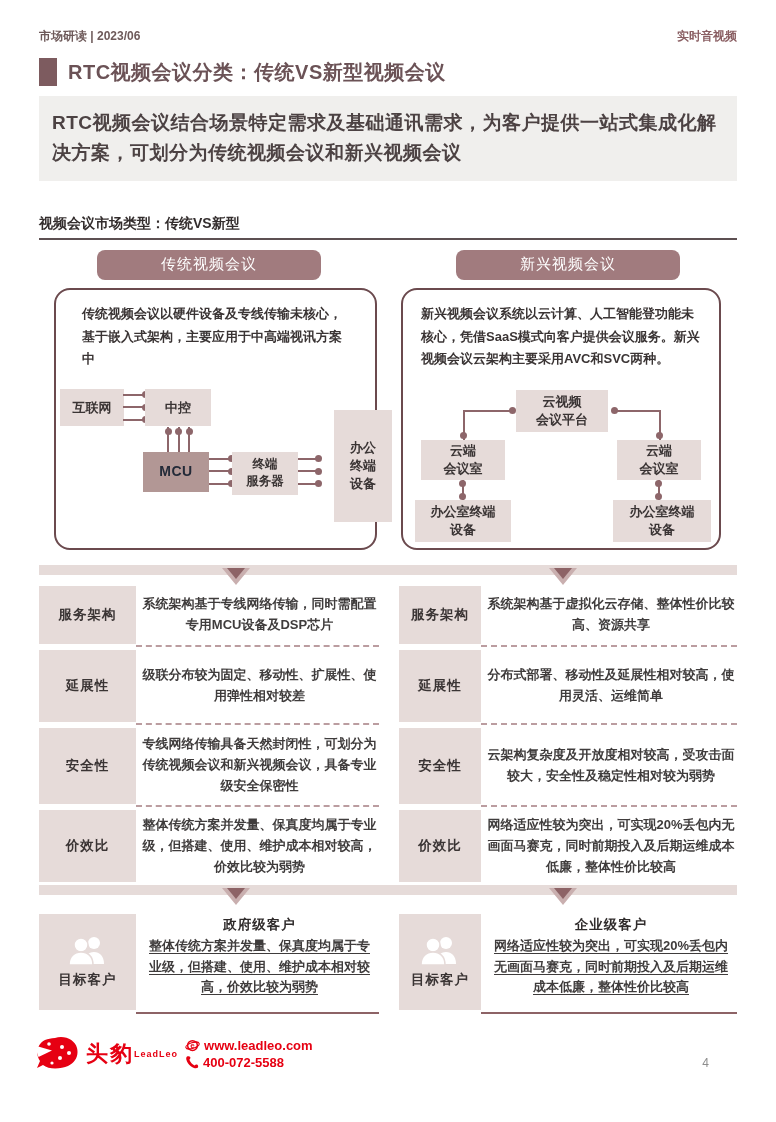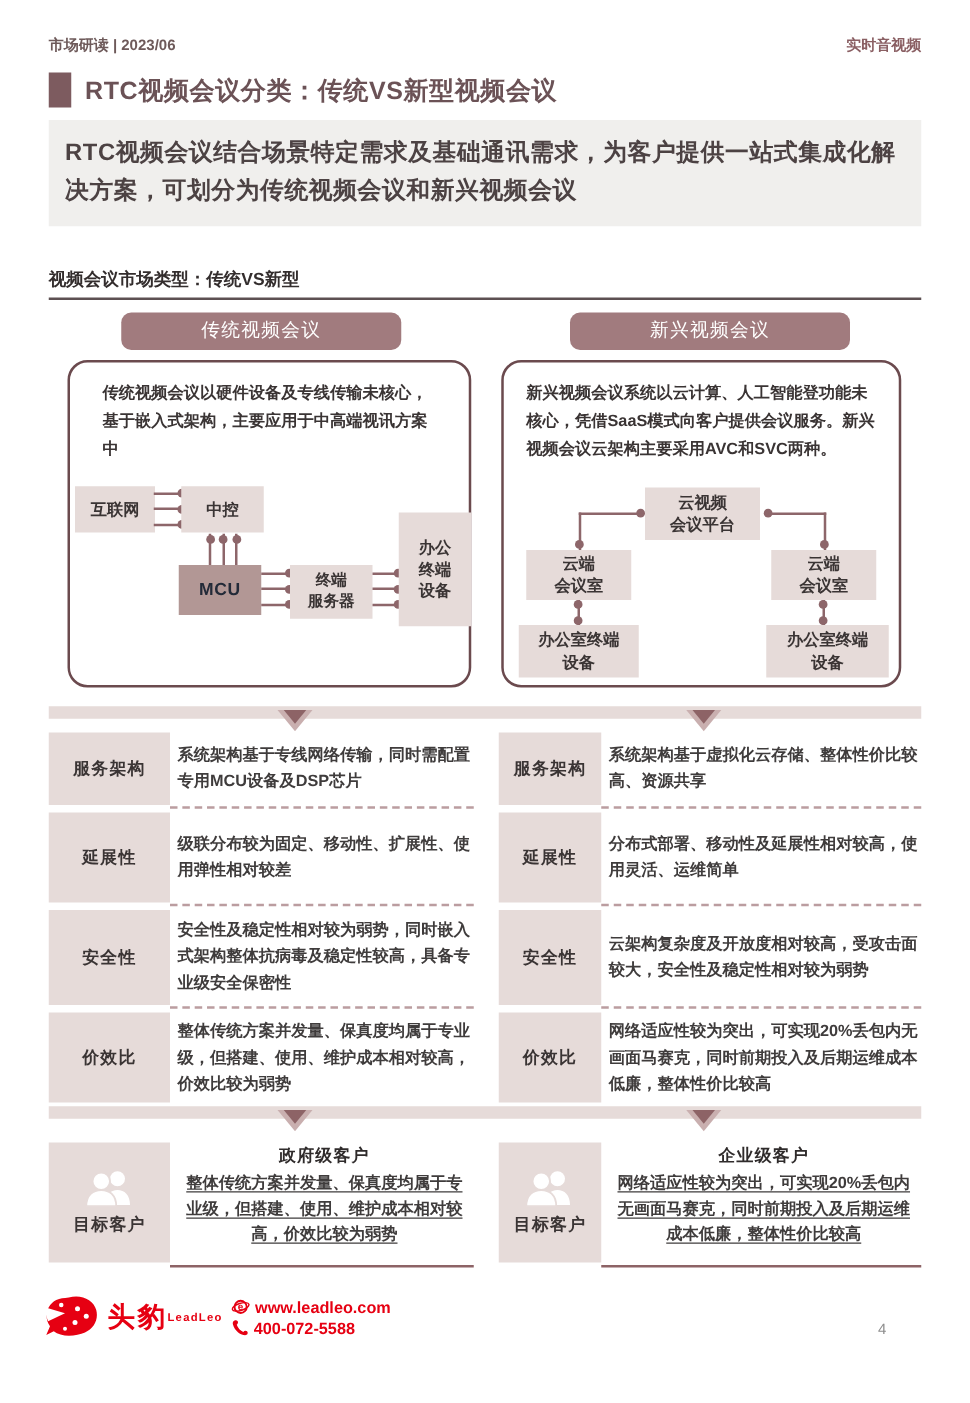--- a/index.html
+++ b/index.html
@@ -59,21 +59,21 @@
   .tri-1 { left:183px; } .tri-2 { left:510px; }
 
   
   .rows-grid { display:flex; gap:20px; margin-top:8px; }
   .row { display:flex; }
   .rh1 { height:64px; } .rh2 { height:78px; } .rh3 { height:82px; } .rh4 { height:78px; }
   .row-label-wrap { padding:3px 0; }
   .col-l .row-label-wrap { width:97px; } .col-r .row-label-wrap { width:82px; }
   .row-label { height:100%; background:#e6dbd9; display:flex; align-items:center; justify-content:center;
                font-size:13.5px; font-weight:bold; color:#3a3434; letter-spacing:1px; }
-  .row-text { flex:1; display:flex; align-items:center; justify-content:center; 
+  .row-text { flex:1; display:flex; align-items:center; justify-content:center; text-align:center;
               font-size:13px; color:#3f3c3c; line-height:1.62; padding:4px 2px 4px 6px;
               border-bottom:2px dashed #bb9da0; font-weight:bold; }
   .row:last-child .row-text { border-bottom:none; }
 
   
   .target-grid { display:flex; gap:20px; margin-top:15px; }
   .t-label-wrap { padding:4px 0; }
   .col-l .t-label-wrap { width:97px; } .col-r .t-label-wrap { width:82px; }
   .t-label { height:100%; background:#e6dbd9; display:flex; flex-direction:column; align-items:center;
              justify-content:center; gap:6px; color:#3a3434; font-weight:bold; font-size:13.5px; letter-spacing:1px; }
@@ -137,21 +137,21 @@
             <div class="hline"></div>
             <div class="hline"></div>
         </div>
         <div class="dbox" style="left:176px; top:162px; width:66px; height:43px; font-size:12.5px;">终端
 服务器</div>
         <div class="hlines" style="left:242px; top:168px; width:21px; height:27px;">
           <div class="hline"></div>
             <div class="hline"></div>
             <div class="hline"></div>
         </div>
-        <div class="dbox" style="left:263px; top:120px; width:58px; height:91px;">办公
+        <div class="dbox" style="left:278px; top:120px; width:58px; height:112px;">办公
 终端
 设备</div>
       </div>
     </div>
 
     <div class="col-r">
       <div class="pill">新兴视频会议</div>
       <div class="obox">
         <div class="desc">新兴视频会议系统以云计算、人工智能登功能未核心，凭借SaaS模式向客户提供会议服务。新兴视频会议云架构主要采用AVC和SVC两种。</div>
 
@@ -207,21 +207,21 @@
       <div class="row rh2">
         <div class="row-label-wrap">
             <div class="row-label">延展性</div>
           </div>
         <div class="row-text">级联分布较为固定、移动性、扩展性、使用弹性相对较差</div>
       </div>
       <div class="row rh3">
         <div class="row-label-wrap">
             <div class="row-label">安全性</div>
           </div>
-        <div class="row-text">安全性及稳定性相对较为弱势，同时嵌入式架构整体抗病毒及稳定性较高，具备专业级安全保密性</div>
+        <div class="row-text">专线网络传输具备天然封闭性，可划分为传统视频会议和新兴视频会议，具备专业级安全保密性</div>
       </div>
       <div class="row rh4">
         <div class="row-label-wrap">
             <div class="row-label">价效比</div>
           </div>
         <div class="row-text">整体传统方案并发量、保真度均属于专业级，但搭建、使用、维护成本相对较高，价效比较为弱势</div>
       </div>
     </div>
 
     <div class="col-r">

